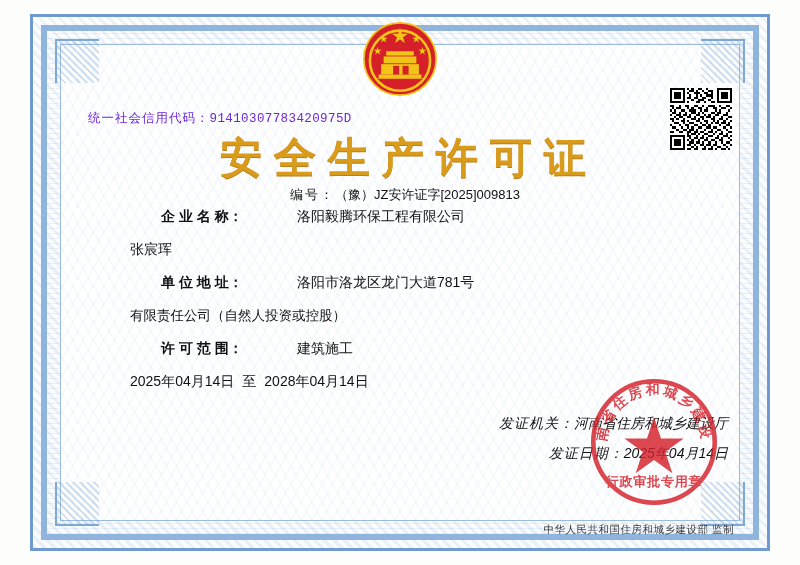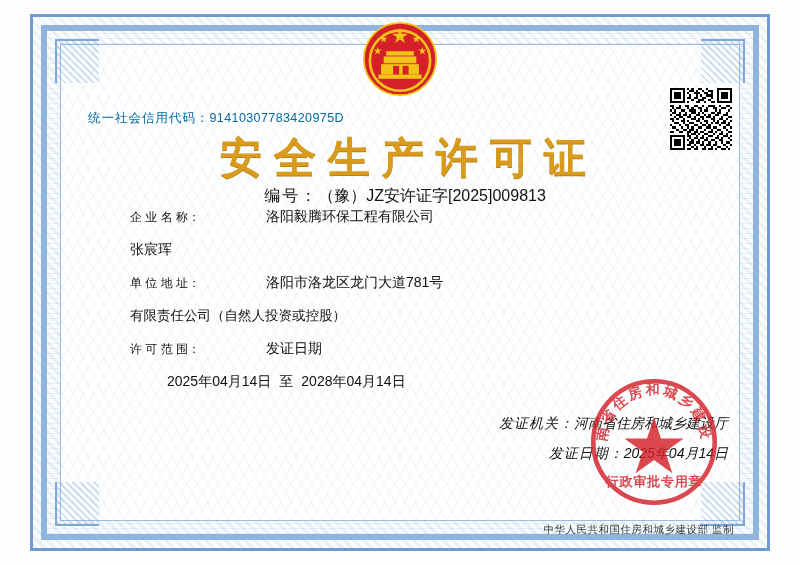--- a/index.html
+++ b/index.html
@@ -100,23 +100,24 @@
     height: 62px;
     background: #ffffff;
   }
 
   
   .credit-code {
     position: absolute;
     left: 88px;
     top: 110px;
     font-size: 12.5px;
-    color: #0369a1;
+    color: #6d28d9;
     letter-spacing: 0.2px;
     white-space: nowrap;
+    font-family: Liberation Mono, monospace;
   }
   .credit-code .label { letter-spacing: 1px; }
   .credit-code .value { letter-spacing: 0.4px; }
 
   
   .title {
     position: absolute;
     left: 0;
     right: 0;
     top: 130px;
@@ -130,57 +131,58 @@
     padding-left: 18px;
   }
 
   
   .serial {
     position: absolute;
     left: 0;
     right: 0;
     top: 186px;
     text-align: center;
-    font-size: 16px;
+    font-size: 13px;
     color: #111;
     padding-left: 10px;
   }
   .serial .s-label { letter-spacing: 2px; }
 
   
   .fields {
     position: absolute;
     left: 130px;
     top: 208px;
     right: 60px;
   }
   .field-row {
     display: flex;
     align-items: baseline;
     height: 33px;
   }
   .field-label {
     width: 136px;
     flex: 0 0 136px;
-    font-size: 12px;
-    font-weight: normal;
+    font-size: 14px;
+    font-weight: bold;
     color: #111;
     letter-spacing: 0px;
     white-space: nowrap;
+    margin-left: 31px;
   }
   .field-value {
     font-size: 14px;
     color: #111;
     white-space: nowrap;
     text-align: center;
   }
   .field-value.small { font-size: 13.5px; font-family: Liberation Mono, monospace; }
 
   
-  .date-seg { font-size: 14px; margin-left: 37px; }
+  .date-seg { font-size: 14px; }
   .date-seg .num { font-size: 14px; }
   .sep-zhi { margin: 0 8px; }
 
   
   .issuer {
     position: absolute;
     right: 72px;
     top: 408px;
     text-align: right;
     font-size: 14px;
@@ -486,21 +488,21 @@
     </div>
     <div class="field-row">
       <span class="field-label">单 位 地 址：</span>
       <span class="field-value">洛阳市洛龙区龙门大道781号</span>
     </div>
     <div class="field-row">
       <span class="field-value small">有限责任公司（自然人投资或控股）</span>
     </div>
     <div class="field-row">
       <span class="field-label">许 可 范 围：</span>
-      <span class="field-value">发证日期</span>
+      <span class="field-value">建筑施工</span>
     </div>
     <div class="field-row">
       <span class="field-value date-seg">
         <span class="num">2025</span><span>年</span><span class="num">04</span><span>月</span><span class="num">14</span><span>日</span><span class="sep-zhi">至</span><span class="num">2028</span><span>年</span><span class="num">04</span><span>月</span><span class="num">14</span><span>日</span>
       </span>
     </div>
   </div>
 
   <div class="issuer">
     <div class="row">

